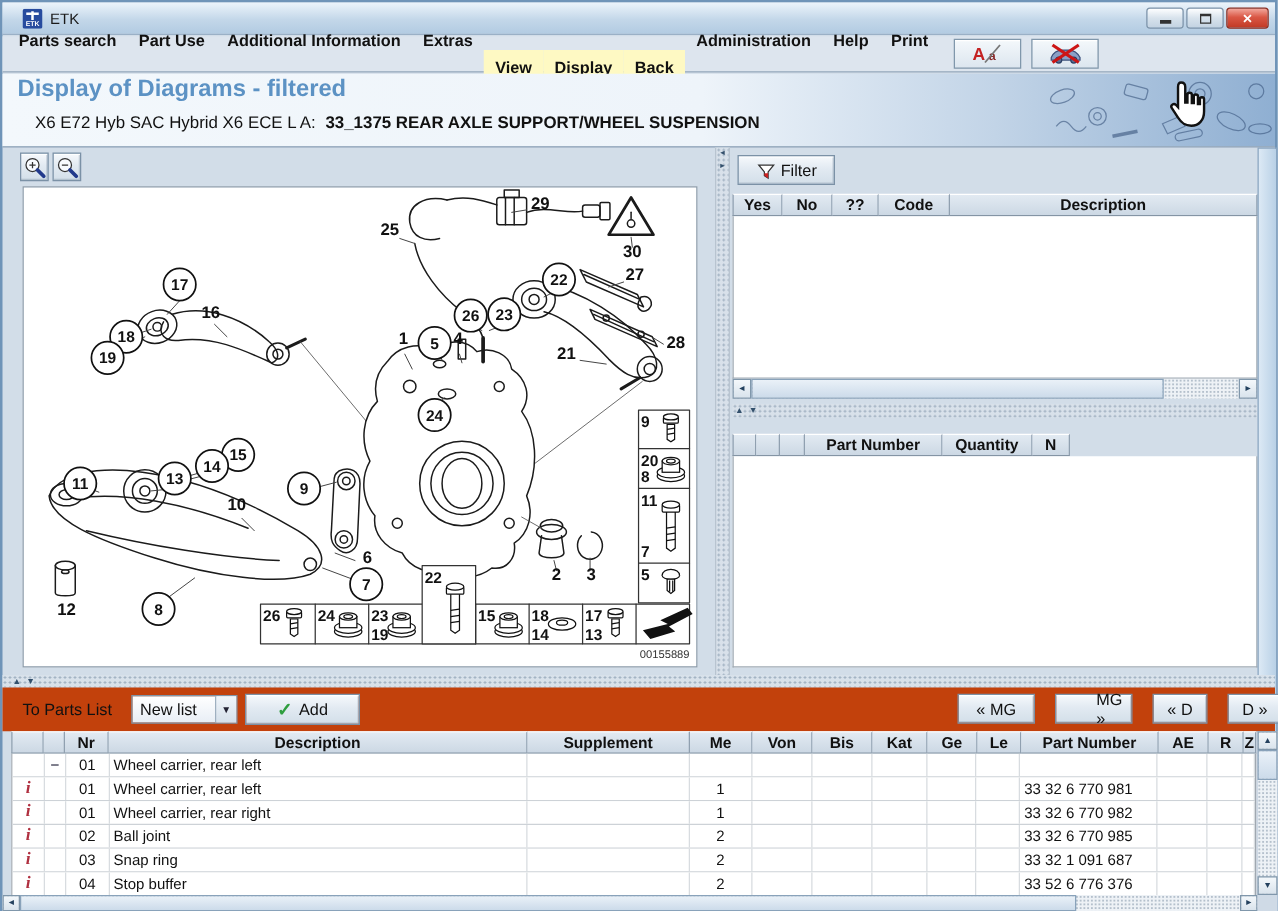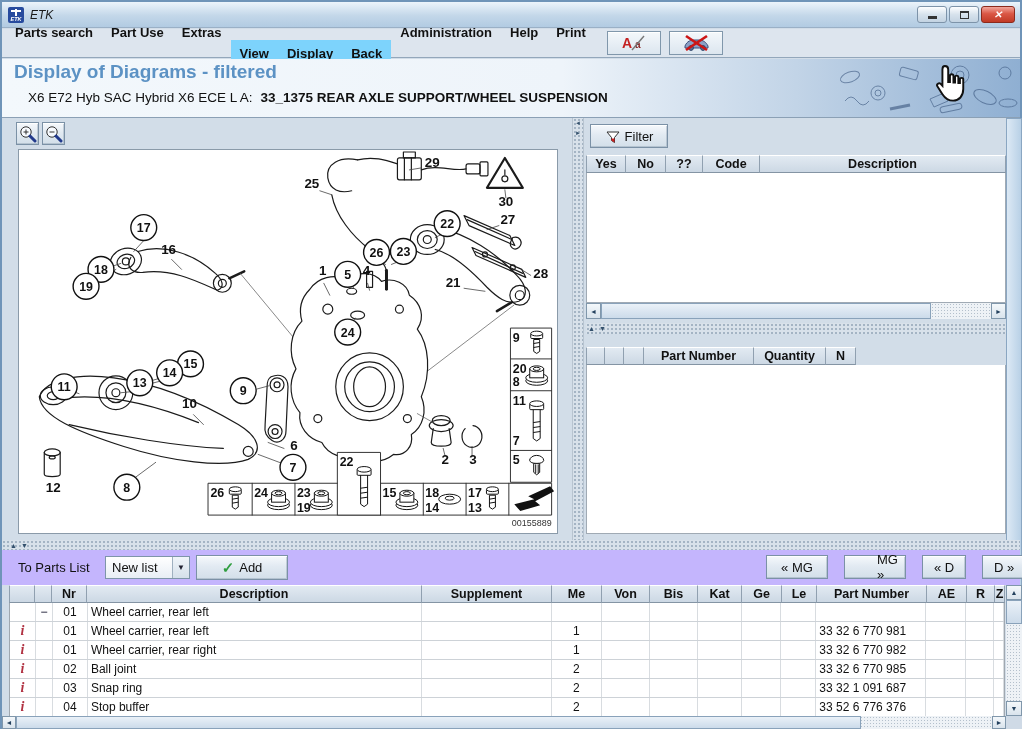--- a/index.html
+++ b/index.html
@@ -4,37 +4,37 @@
 <style>
   * { box-sizing:border-box; margin:0; padding:0; }
   html,body { width:1022px; height:729px; overflow:hidden; background:#9db8d2;
     font-family:"Liberation Sans", sans-serif; font-size:12px; color:#111; }
   .win { position:absolute; left:0; top:0; width:1022px; height:729px;
     background:#d2dde8; border:2px solid #6f94b8; }
 
   
   .titlebar { position:absolute; left:0; top:0; width:100%; height:26px;
     background:linear-gradient(#ecf4fb,#c3d7e9 55%,#b2cbe2);
-    border-bottom:1px solid #9ab0c6; display:flex; align-items:center; gap:6px; padding-left:6px;font-style:italic; }
+    border-bottom:1px solid #9ab0c6; display:flex; align-items:center; gap:6px; padding-left:16px; }
   .title-text { font-size:12px; color:#1a1a1a; }
   .win-btns { margin-left:auto; margin-right:5px; display:flex; gap:2px; }
   .wbtn { width:30px; height:17px; border:1px solid #7d93a9; border-radius:3px;
     background:linear-gradient(#fdfeff,#d7e2ec 50%,#c3d3e2);
     display:flex; align-items:center; justify-content:center; cursor:default; }
   .wbtn.close { width:34px; background:linear-gradient(#f2a79c,#da5745 45%,#c13a26);
     border-color:#8c2a1c; color:#fff; font-weight:bold; font-size:10px; }
   .minglyph { width:9px; height:3px; background:#333; margin-top:6px; }
   .maxglyph { width:9px; height:8px; border:1px solid #333; border-top-width:2px; }
 
   
   .menubar { position:absolute; left:0; top:27px; width:100%; height:29px;
     background:#dde5ee; border-bottom:1px solid #93a7bb;
     display:flex; align-items:center; padding-left:4px; }
   .mitem { font-weight:bold; font-size:13px; padding:6px 9px; white-space:nowrap; }
-  .mitem.active { background:#7dd3fc;margin-top:21px; }
+  .mitem.active { background:#fef9c3;margin-top:21px; }
   .mb-btn { width:54px; height:24px; margin-left:12px; border:1px solid #8097ab;
     background:linear-gradient(#f4f8fb,#dce6ef); box-shadow:inset 0 1px 0 #fff;
     display:flex; align-items:center; justify-content:center; }
   .mb-btn + .mb-btn { margin-left:8px; }
 
   
   .banner { position:absolute; left:0; top:57px; width:100%; height:59px; overflow:hidden;
     background:linear-gradient(90deg,#f3f8fc 0%,#eef4fa 55%,#c2d4e7 78%,#8fafd2 100%);
     border-bottom:1px solid #8ba0b5;padding-left:12px; }
   .banner-title { position:absolute; left:12px; top:2px; font-size:19px; font-weight:bold; color:#5c92c4; }
@@ -74,21 +74,21 @@
   .thead { position:absolute; display:flex; }
   .hcell { height:18px; background:linear-gradient(180deg,#e2eaf2,#ccd8e4);
     border-right:1px solid #90a0b0; border-top:1px solid #fff; border-bottom:1px solid #8494a4;
     font-weight:bold; font-size:12.5px; display:flex; align-items:center; justify-content:center;
     white-space:nowrap; overflow:hidden; }
   .hcell:first-child { border-left:1px solid #90a0b0; }
   .tbody-white { position:absolute; background:#fff; border:1px solid #a0aab4; border-top:none; }
 
   
   .bottom-split { position:absolute; left:0; top:538px; width:100%; height:10px; }
-  .parts-toolbar { position:absolute; left:0; top:548px; width:100%; height:35px; background:#c4b5fd; }
+  .parts-toolbar { position:absolute; left:0; top:548px; width:100%; height:35px; background:#c2410c; }
   .tpl-label { position:absolute; left:16px; top:10px; font-size:13px; }
   .combo { position:absolute; left:103px; top:6px; width:85px; height:23px;
     background:linear-gradient(#ffffff,#e8eef5); border:1px solid #7e95a9;
     display:flex; align-items:center; }
   .combo-val { padding-left:6px; font-size:13px; flex:1; }
   .combo-arrow { width:17px; height:100%; border-left:1px solid #9fb0c0;
     background:linear-gradient(#f0f5fa,#d5e0ea); display:flex; align-items:center; justify-content:center;
     font-size:8px; color:#223; }
   .add-btn { position:absolute; left:194px; top:5px; width:92px; height:25px; }
   .check { color:#2f9e3f; font-weight:bold; font-size:15px; }
@@ -135,20 +135,21 @@
       <div class="wbtn close">
           <span>✕</span>
         </div>
     </div>
   </div>
 
   <div class="menubar">
     <div id="menu-items" style="display:flex;">
         <div class="mitem">Parts search</div>
         <div class="mitem">Part Use</div>
+        <div class="mitem">Additional Information</div>
         <div class="mitem">Extras</div>
         <div class="mitem active">View</div>
         <div class="mitem active">Display</div>
         <div class="mitem active">Back</div>
         <div class="mitem">Administration</div>
         <div class="mitem">Help</div>
         <div class="mitem">Print</div>
       </div>
     <div class="mb-btn">
       <svg width="26" height="18">

